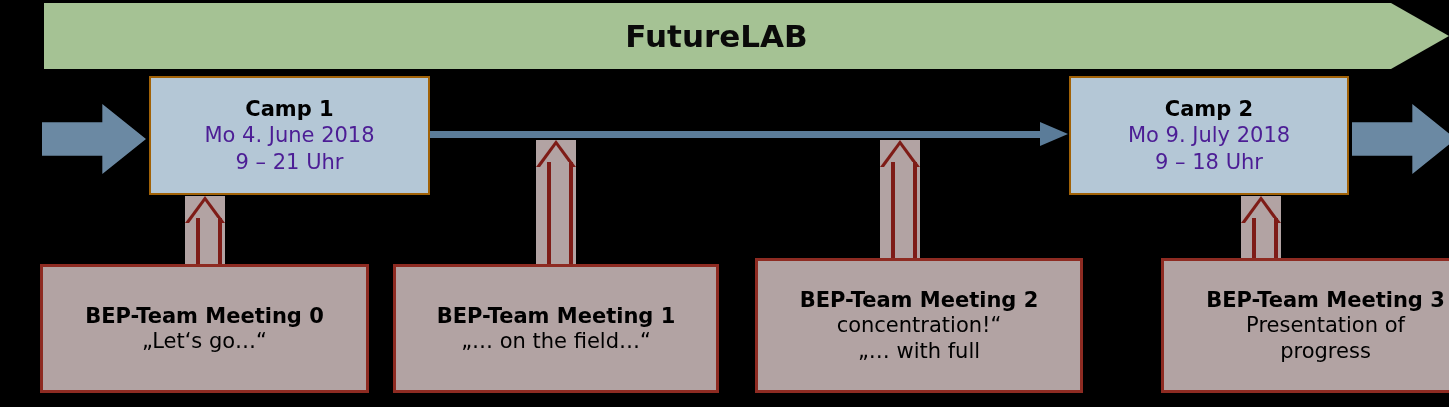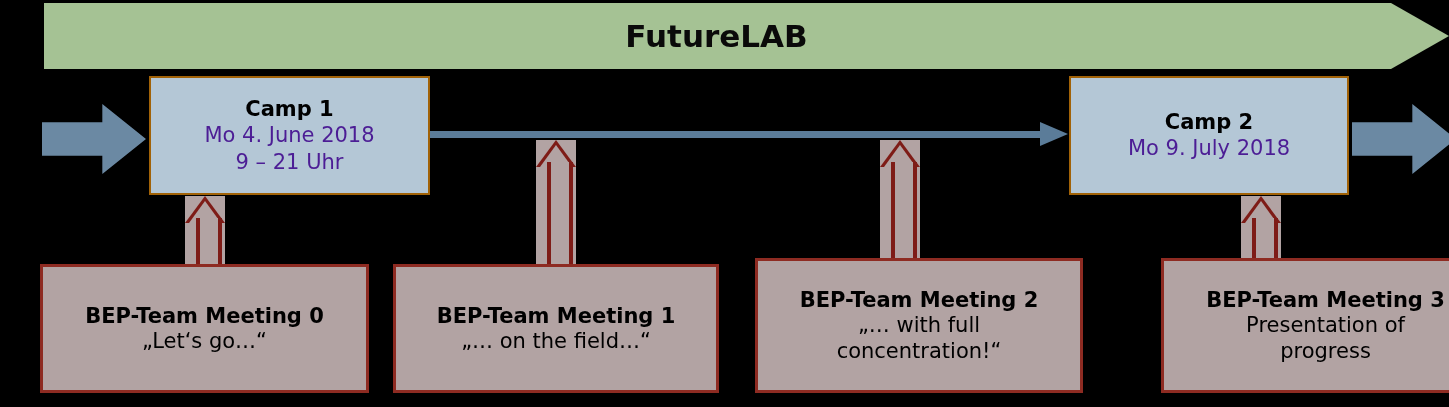--- a/index.html
+++ b/index.html
@@ -192,20 +192,21 @@
     <div class="camp-line">Mo 4. June 2018</div>
     <div class="camp-line">9 – 21 Uhr</div>
   </div>
 
   <div class="h-connector"></div>
   <div class="h-arrowhead"></div>
 
   <div class="camp-box" id="camp-2">
     <div class="camp-title">Camp 2</div>
     <div class="camp-line">Mo 9. July 2018</div>
+    <div class="camp-line">9 – 18 Uhr</div>
   </div>
 
   <div class="block-arrow right"></div>
 
   <div class="up-arrow-wrap" style="left:185px; top:196px; width:40px; height:70px;">
     <div class="up-arrow" style="left:0;top:0;width:40px;height:70px;">
       <div class="head-outline"></div>
       <div class="head-inner"></div>
       <div class="shaft"></div>
     </div>
@@ -240,22 +241,22 @@
     <div class="meeting-sub">„Let‘s go…“</div>
   </div>
 
   <div class="meeting-box" id="meeting-1">
     <div class="meeting-title">BEP-Team Meeting 1</div>
     <div class="meeting-sub">„… on the field…“</div>
   </div>
 
   <div class="meeting-box" id="meeting-2">
     <div class="meeting-title">BEP-Team Meeting 2</div>
+    <div class="meeting-sub">concentration!“</div>
     <div class="meeting-sub">„… with full</div>
-    <div class="meeting-sub">concentration!“</div>
   </div>
 
   <div class="meeting-box" id="meeting-3">
     <div class="meeting-title">BEP-Team Meeting 3</div>
     <div class="meeting-sub">Presentation of</div>
     <div class="meeting-sub">progress</div>
   </div>
 
 </div>
 

